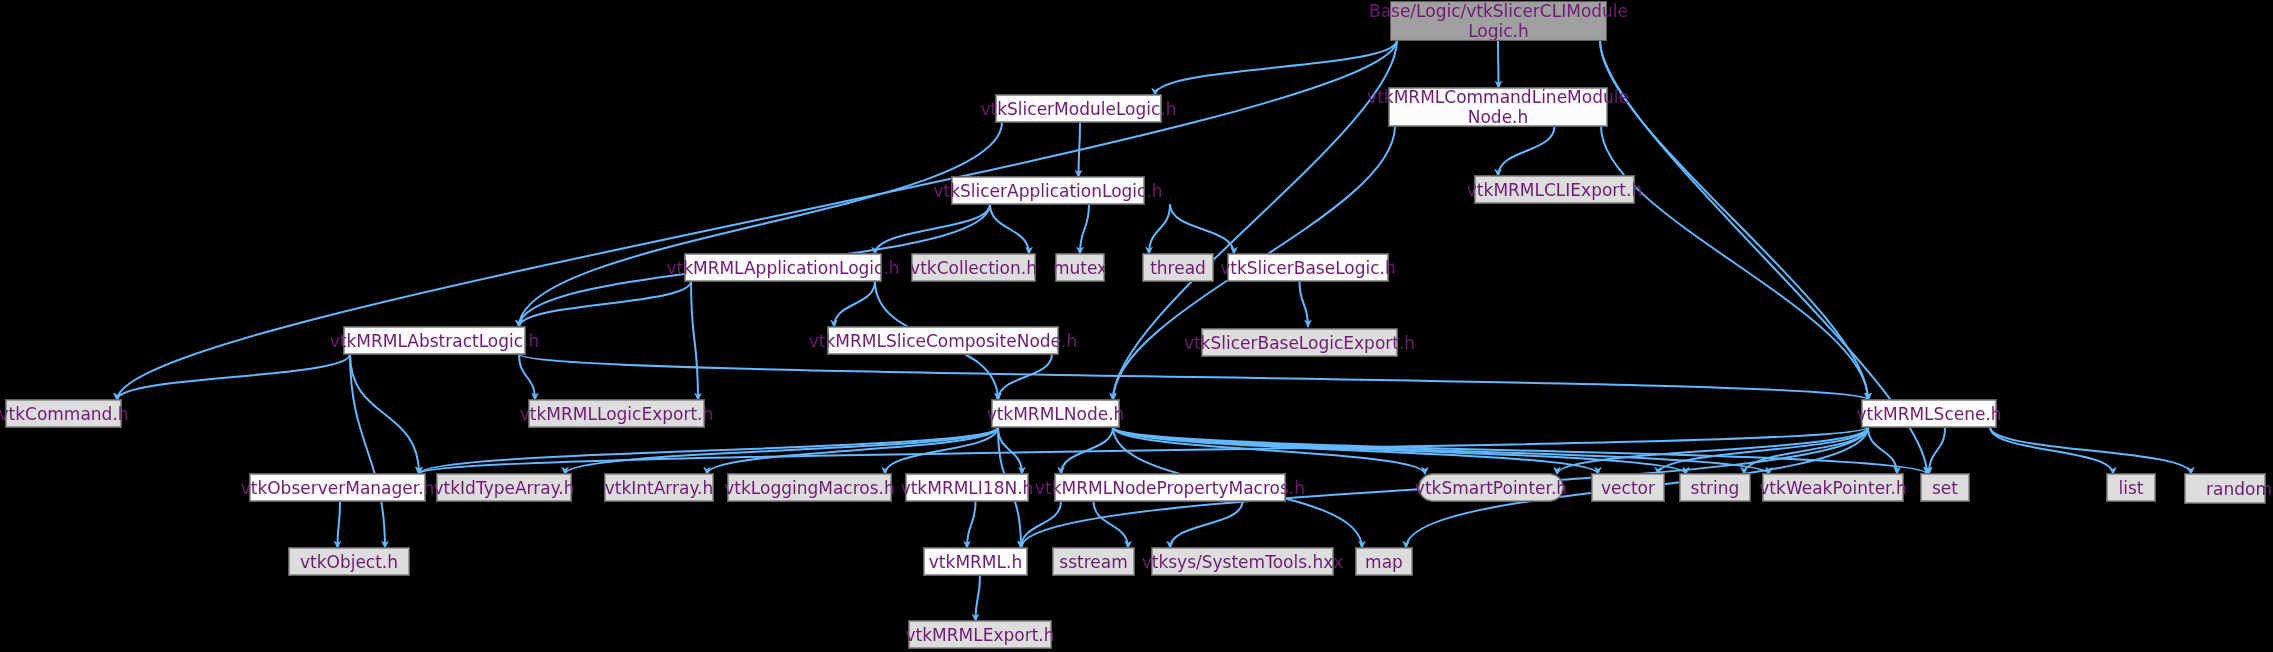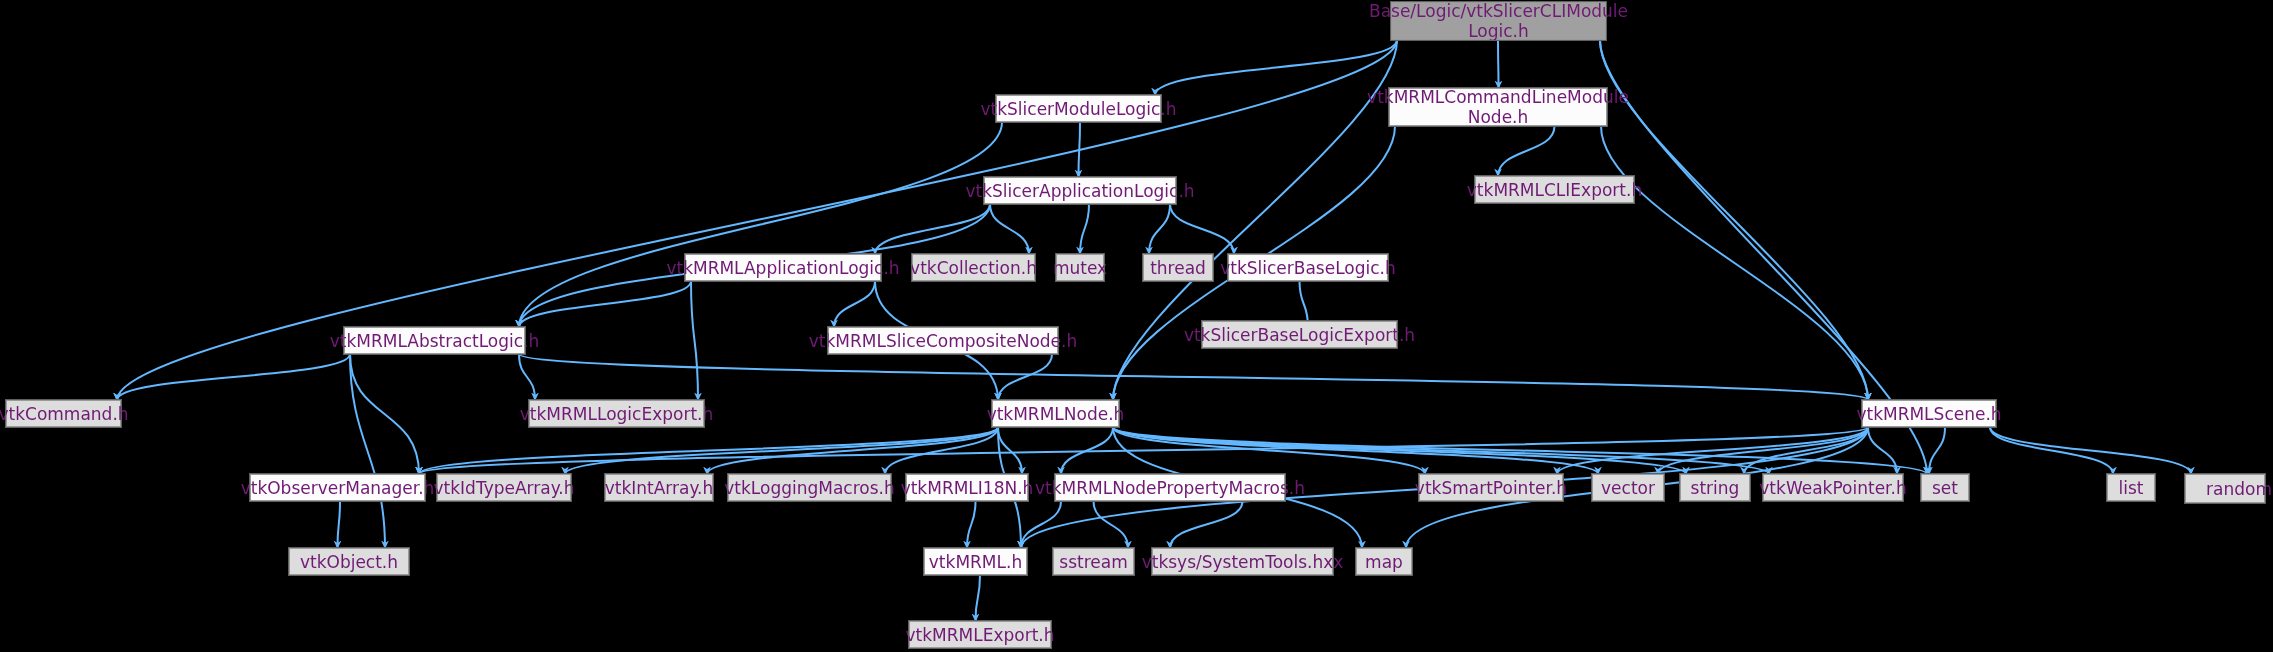--- a/index.html
+++ b/index.html
@@ -112,40 +112,40 @@
         <path d="M980,575 C980,600.3 975.5,595.7 975.5,621" marker-end="url(#arw)"></path>
       </g>
   </svg>
   <div id="node-layer">
       <div class="node root" style="left: 1391px; top: 2px; width: 215px; height: 38px;">Base/Logic/vtkSlicerCLIModule
 Logic.h</div>
       <div class="node white" style="left: 1389px; top: 88px; width: 218px; height: 38px;">vtkMRMLCommandLineModule
 Node.h</div>
       <div class="node gray" style="left: 1475px; top: 176px; width: 159px; height: 27px;">vtkMRMLCLIExport.h</div>
       <div class="node white" style="left: 996px; top: 95px; width: 165px; height: 27px;">vtkSlicerModuleLogic.h</div>
-      <div class="node white" style="left: 984px; top: 177px; width: 192px; height: 27px;">vtkSlicerApplicationLogic.h</div>
+      <div class="node white" style="left: 952px; top: 177px; width: 192px; height: 27px;">vtkSlicerApplicationLogic.h</div>
       <div class="node white" style="left: 685px; top: 254px; width: 196px; height: 27px;">vtkMRMLApplicationLogic.h</div>
       <div class="node gray" style="left: 912px; top: 254px; width: 123px; height: 27px;">vtkCollection.h</div>
       <div class="node gray" style="left: 1056px; top: 254px; width: 48px; height: 27px;">mutex</div>
       <div class="node gray" style="left: 1143px; top: 254px; width: 70px; height: 27px;">thread</div>
       <div class="node white" style="left: 1228px; top: 254px; width: 160px; height: 27px;">vtkSlicerBaseLogic.h</div>
       <div class="node white" style="left: 344px; top: 327px; width: 181px; height: 27px;">vtkMRMLAbstractLogic.h</div>
       <div class="node white" style="left: 828px; top: 327px; width: 230px; height: 27px;">vtkMRMLSliceCompositeNode.h</div>
-      <div class="node gray" style="left: 1202px; top: 321px; width: 195px; height: 27px;">vtkSlicerBaseLogicExport.h</div>
+      <div class="node gray" style="left: 1202px; top: 329px; width: 195px; height: 27px;">vtkSlicerBaseLogicExport.h</div>
       <div class="node gray" style="left: 6px; top: 400px; width: 115px; height: 27px;">vtkCommand.h</div>
       <div class="node gray" style="left: 529px; top: 400px; width: 175px; height: 27px;">vtkMRMLLogicExport.h</div>
       <div class="node white" style="left: 992px; top: 400px; width: 127px; height: 27px;">vtkMRMLNode.h</div>
       <div class="node white" style="left: 1862px; top: 400px; width: 134px; height: 27px;">vtkMRMLScene.h</div>
       <div class="node white" style="left: 250px; top: 474px; width: 175px; height: 27px;">vtkObserverManager.h</div>
       <div class="node gray" style="left: 437px; top: 474px; width: 134px; height: 27px;">vtkIdTypeArray.h</div>
       <div class="node gray" style="left: 605px; top: 474px; width: 108px; height: 27px;">vtkIntArray.h</div>
       <div class="node gray" style="left: 728px; top: 474px; width: 163px; height: 27px;">vtkLoggingMacros.h</div>
       <div class="node white" style="left: 906px; top: 474px; width: 122px; height: 27px;">vtkMRMLI18N.h</div>
       <div class="node white" style="left: 1055px; top: 474px; width: 230px; height: 27px;">vtkMRMLNodePropertyMacros.h</div>
-      <div class="node gray" style="left: 1419px; top: 474px; width: 144px; height: 27px;">vtkSmartPointer.h</div>
+      <div class="node gray" style="left: 1419px; top: 474px; width: 144px; height: 27px; border-radius: 13px;">vtkSmartPointer.h</div>
       <div class="node gray" style="left: 1592px; top: 474px; width: 72px; height: 27px;">vector</div>
       <div class="node gray" style="left: 1680px; top: 474px; width: 70px; height: 27px;">string</div>
       <div class="node gray" style="left: 1763px; top: 474px; width: 140px; height: 27px;">vtkWeakPointer.h</div>
       <div class="node gray" style="left: 1921px; top: 474px; width: 48px; height: 27px;">set</div>
       <div class="node gray" style="left: 2107px; top: 474px; width: 48px; height: 27px;">list</div>
       <div class="node gray" style="left: 2185px; top: 474px; width: 80px; height: 29px; padding-left: 28px;">random</div>
       <div class="node gray" style="left: 289px; top: 548px; width: 120px; height: 27px;">vtkObject.h</div>
       <div class="node white" style="left: 924px; top: 548px; width: 103px; height: 27px;">vtkMRML.h</div>
       <div class="node gray" style="left: 1053px; top: 548px; width: 81px; height: 27px;">sstream</div>
       <div class="node gray" style="left: 1152px; top: 548px; width: 181px; height: 27px;">vtksys/SystemTools.hxx</div>

